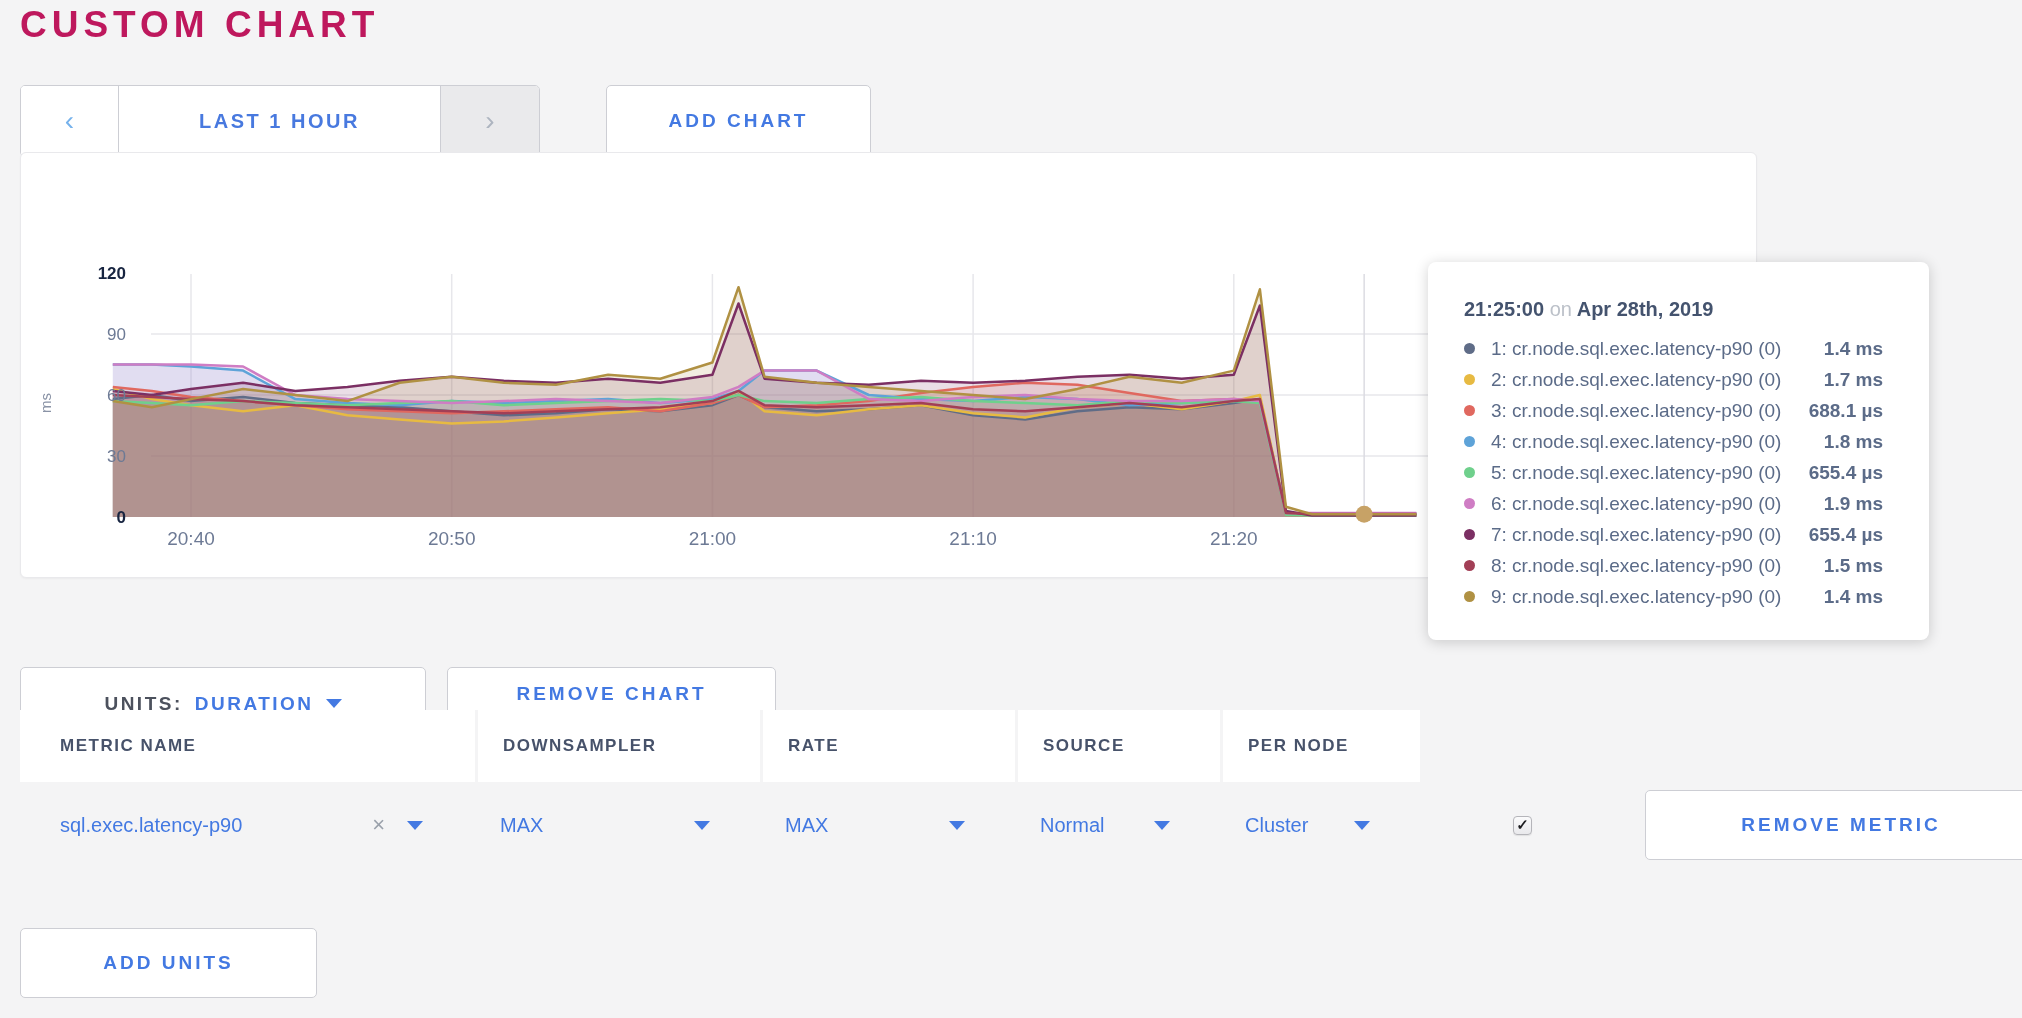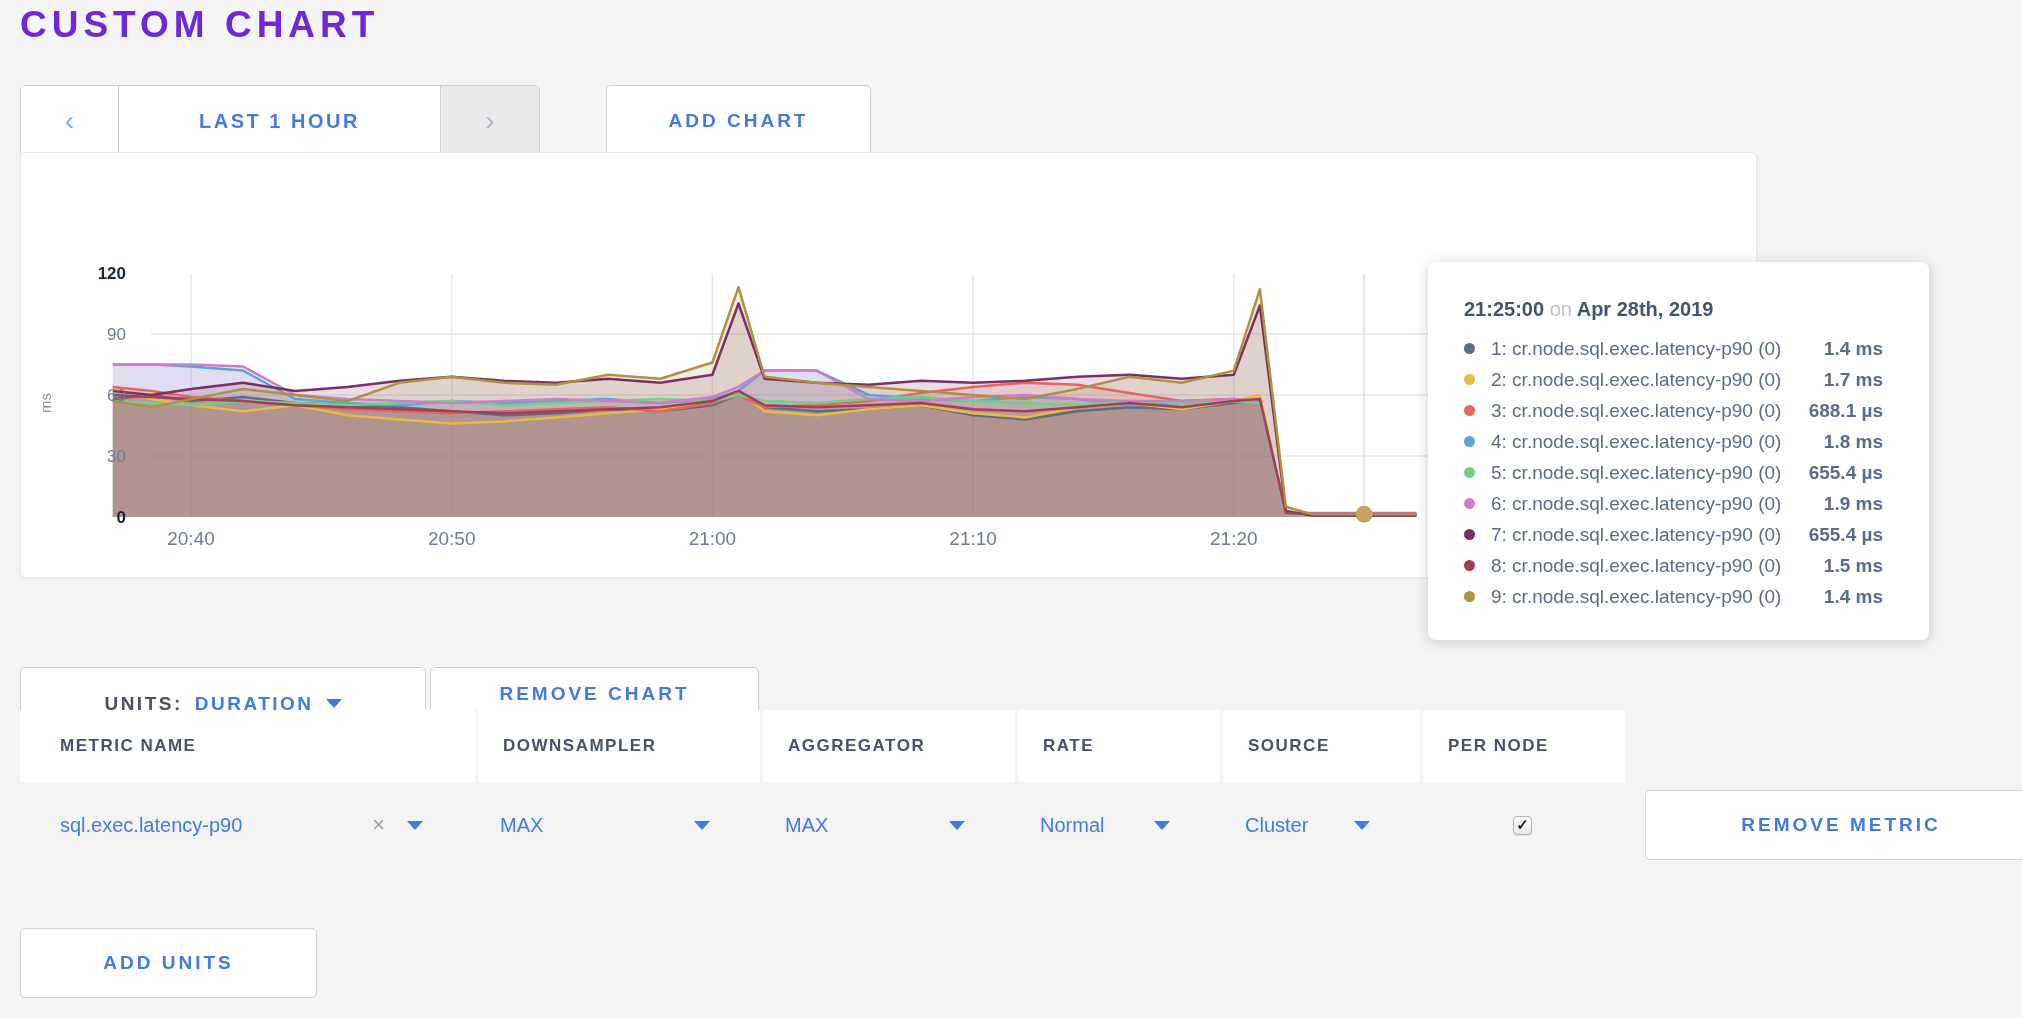--- a/index.html
+++ b/index.html
@@ -4,21 +4,21 @@
 <style>
   * { margin:0; padding:0; box-sizing:border-box; }
   html,body { background:#f4f4f5; }
   .page {
     position:relative; width:2022px; height:1018px; overflow:hidden;
     background:#f4f4f5; font-family:"Liberation Sans",sans-serif;
   }
   
   .page-title {
     position:absolute; left:20px; top:4px;
-    font-size:37px; font-weight:700; letter-spacing:5px; color:#6d28d9;
+    font-size:37px; font-weight:700; letter-spacing:5px; color:#be185d;
   }
   
   .toolbar { position:absolute; left:20px; top:85px; display:flex; }
   .time-selector {
     display:flex; height:72px; border:1px solid #cdced4; border-radius:5px;
     overflow:hidden; background:#fff;
   }
   .ts-seg {
     display:flex; align-items:center; justify-content:center;
     background:#fff; border:none; cursor:pointer; font-family:inherit;
@@ -67,21 +67,21 @@
   
   .units-row { position:absolute; left:20px; top:667px; display:flex; }
   .units-btn { width:406px; height:73px; gap:12px; }
   .units-prefix { color:#4c515d; letter-spacing:2.5px; }
   .units-value { color:#4379e2; letter-spacing:2.5px; }
   .caret {
     display:inline-block; width:0; height:0;
     border-left:8px solid transparent; border-right:8px solid transparent;
     border-top:9px solid #4379e2;
   }
-  .remove-chart { width:329px; height:53px; margin-left:4px; }
+  .remove-chart { width:329px; height:53px; margin-left:21px; }
   
   .metrics-table { position:absolute; left:20px; top:710px; width:2002px; }
   .t-head, .t-row {
     display:grid;
     grid-template-columns:455px 285px 255px 205px 200px 205px 1fr;
   }
   .t-head { height:72px; }
   .h-cell {
     background:#fff; display:flex; align-items:center;
     font-size:17px; font-weight:700; letter-spacing:1.5px; color:#47526a;
@@ -242,21 +242,20 @@
       <span class="units-value">DURATION</span>
       <span class="caret"></span>
     </button>
     <button class="outline-btn remove-chart">REMOVE CHART</button>
   </div>
 
   <div class="metrics-table">
     <div class="t-head">
       <div class="h-cell">METRIC NAME</div>
       <div class="h-cell">DOWNSAMPLER</div>
-      <div class="h-cell">AGGREGATOR</div>
       <div class="h-cell">RATE</div>
       <div class="h-cell">SOURCE</div>
       <div class="h-cell">PER NODE</div>
       <div class="h-cell empty"></div>
     </div>
     <div class="t-row">
       <div class="cell metric-cell">
         <span class="sel-val">sql.exec.latency-p90</span>
         <span class="x-icon">×</span>
         <span class="caret"></span>

